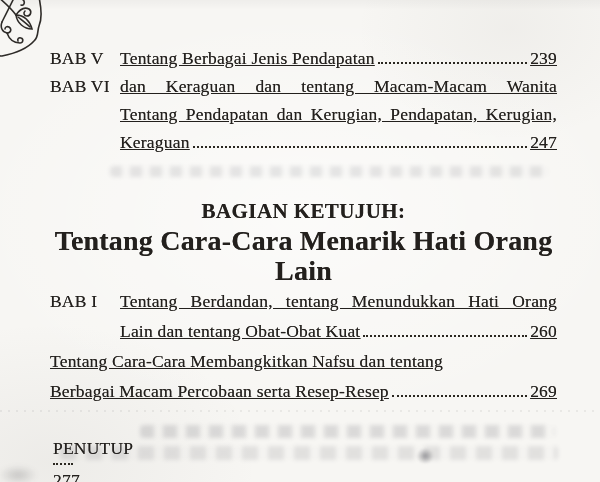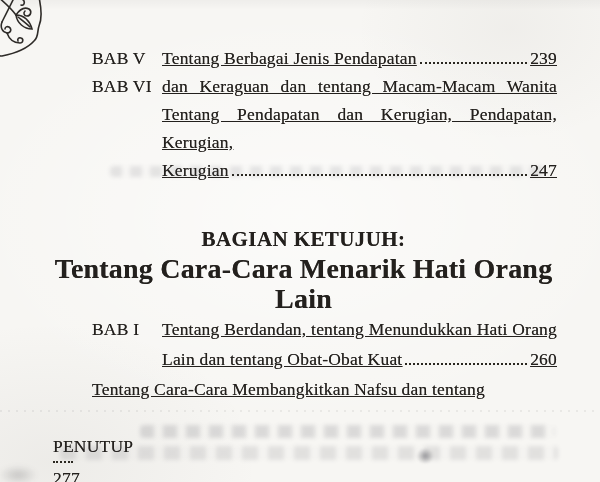--- a/index.html
+++ b/index.html
@@ -17,21 +17,21 @@
   }
 
   .ornament{position:absolute;left:-6px;top:-5px;}
 
   .toc{
     position:absolute;left:50px;right:43px;top:44px;
     font-size:17.5px;line-height:28px;letter-spacing:0.2px;
     text-shadow:0 0 0.5px rgba(35,32,29,0.65);
   }
 
-  .row{display:flex;align-items:flex-start;margin-left:42px;}
+  .row{display:flex;align-items:flex-start;}
   .label{flex:0 0 70px;white-space:nowrap;}
   .body{flex:1 1 auto;min-width:0;text-decoration:underline;}
 
   .line{display:flex;align-items:baseline;}
   .leader{flex:1 1 auto;border-bottom:2.2px dotted #2a2720;margin:0 3px;min-width:20px;}
   .pg{white-space:nowrap;}
 
   .just{text-align:justify;text-align-last:justify;}
 
   .section{margin-top:40px;text-align:center;font-weight:bold;}
@@ -90,21 +90,21 @@
         </div>
       </div>
     </div>
 
     <div class="row">
       <span class="label">BAB VI</span>
       <div class="body">
         <div class="just">dan Keraguan dan tentang Macam-Macam Wanita</div>
         <div class="just">Tentang Pendapatan dan Kerugian, Pendapatan, Kerugian,</div>
         <div class="line">
-          <span>Kerugian</span>
+          <span>Keraguan</span>
           <span class="leader"></span>
           <span class="pg">247</span>
         </div>
       </div>
     </div>
 
     <div class="section">
       <div class="h1">BAGIAN KETUJUH:</div>
       <div class="h2">Tentang Cara-Cara Menarik Hati Orang Lain</div>
     </div>
@@ -117,20 +117,25 @@
           <span>Lain dan tentang Obat-Obat Kuat</span>
           <span class="leader"></span>
           <span class="pg">260</span>
         </div>
       </div>
     </div>
 
     <div class="row lower">
       <div class="body">
         <div>Tentang Cara-Cara Membangkitkan Nafsu dan tentang</div>
+        <div class="line">
+          <span>Berbagai Macam Percobaan serta Resep-Resep</span>
+          <span class="leader"></span>
+          <span class="pg">269</span>
+        </div>
       </div>
     </div>
 
     <div class="penutup">
       <div class="line">
         <span>PENUTUP</span>
         <span class="leader"></span>
         <span class="pg">277</span>
       </div>
     </div>

